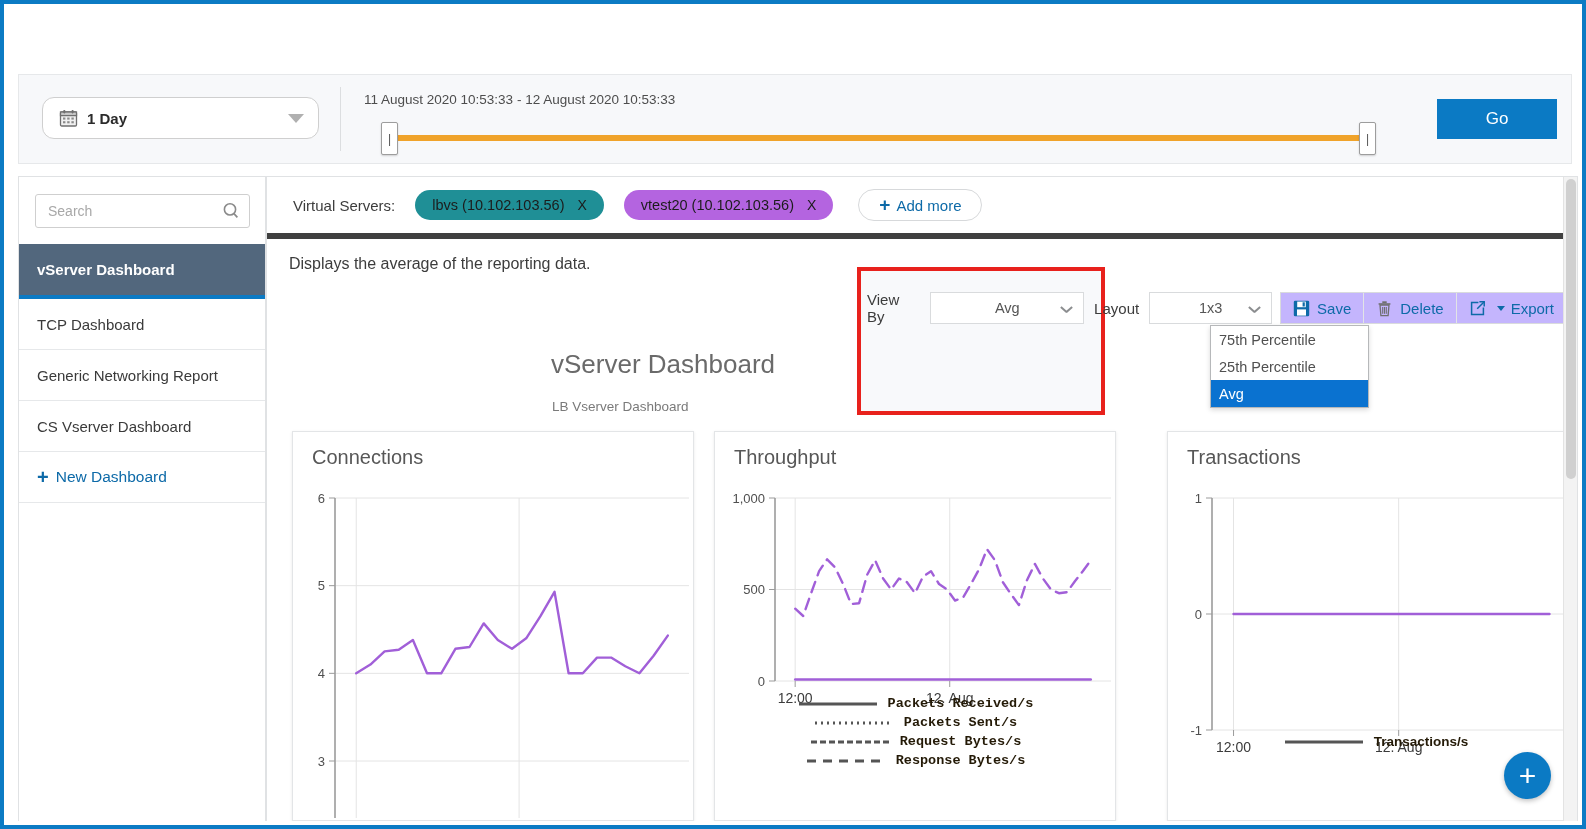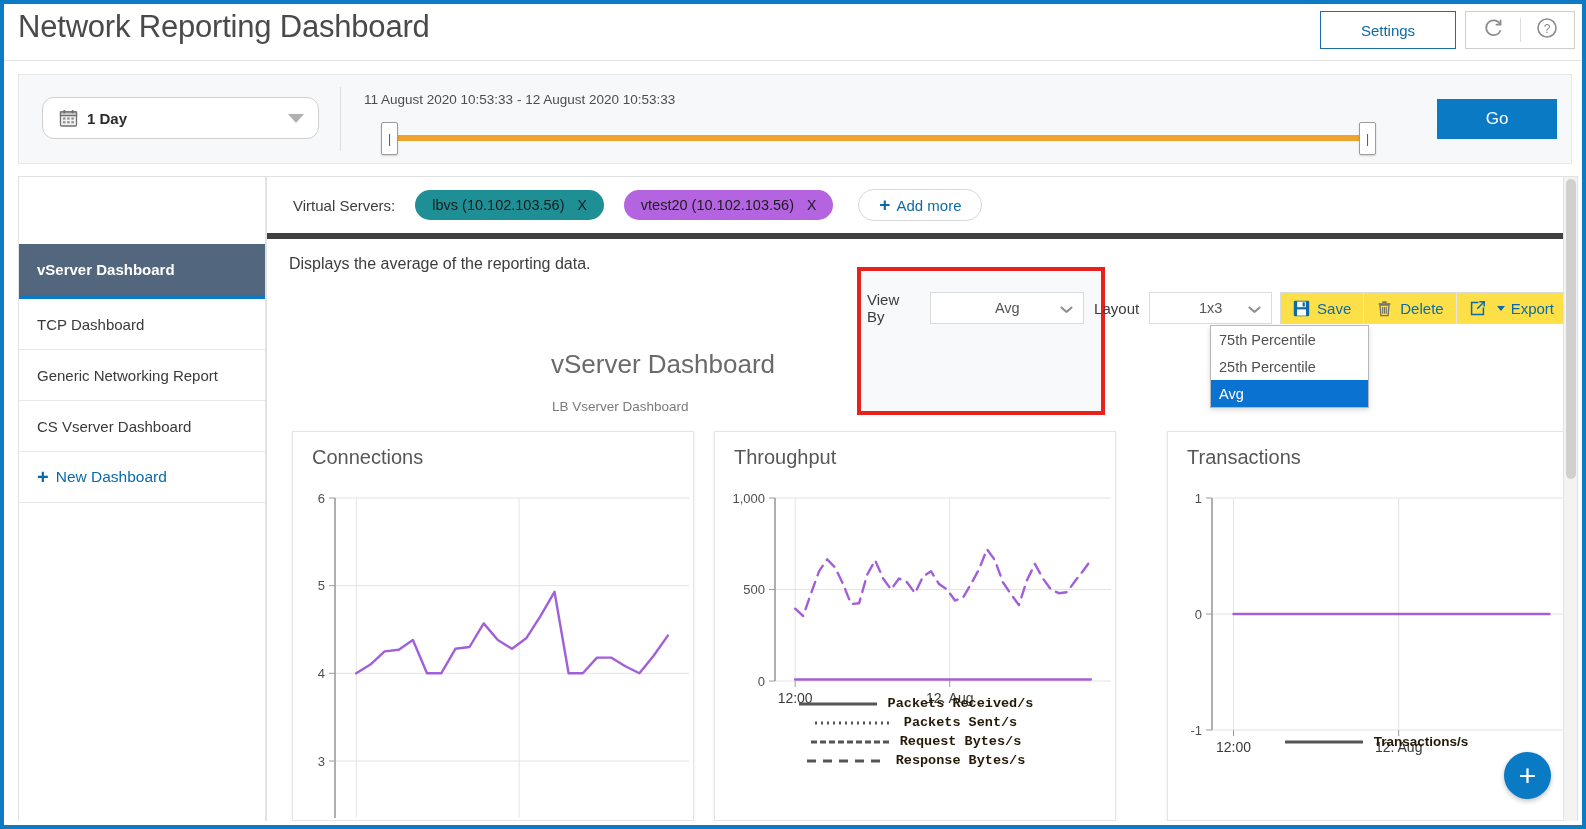--- a/index.html
+++ b/index.html
@@ -201,21 +201,21 @@
     box-shadow: 0 2px 5px rgba(0,0,0,0.15);
   }
   .dropmenu .opt {
     height: 27px; display: flex; align-items: center; padding-left: 8px;
     font-size: 14.5px; color: #505050; cursor: pointer;
   }
   .dropmenu .opt.sel { background: #0a72d0; color: #ffffff; }
 
   .toolbtns {
     display: flex; align-items: flex-start; height: 32px;
-    border: 1px solid #d9dbdd; background: #fde047; margin-left: 8px;
+    border: 1px solid #d9dbdd; background: #c4b5fd; margin-left: 8px;
   }
   .toolbtn {
     display: flex; align-items: center; height: 30px; padding: 0 12px;
     color: #0d6aa8; font-size: 15px; cursor: pointer; white-space: nowrap;
   }
   .toolbtn .tico { margin-right: 7px; line-height: 0; }
   .toolsep { width: 1px; height: 30px; background: #e2e4e6; }
   .minicaret {
     width: 0; height: 0; margin: 0 6px 0 4px;
     border-left: 4.5px solid transparent; border-right: 4.5px solid transparent;
@@ -272,47 +272,20 @@
     position: absolute; left: 2px; top: 2px; width: 10px; height: 300px;
     background: #d0d0d0; border-radius: 5px;
   }
 </style>
 </head>
 <body>
 
 <div id="frame">
 <div id="page">
 
-  <div class="titlebar">
-    <div class="page-title">Network Reporting Dashboard</div>
-
-    <div class="settings-btn">
-      <span>Settings</span>
-    </div>
-
-    <div class="icon-group">
-      <div class="ibtn">
-        <span>
-          <svg width="22" height="22" viewBox="0 0 22 22">
-            <path d="M18 7 A7.4 7.4 0 1 0 18.6 13.2" fill="none" stroke="#8d8d8d" stroke-width="1.7"></path>
-            <path d="M18.6 2.7 L18.6 7.6 L13.7 7.6" fill="none" stroke="#8d8d8d" stroke-width="1.7"></path>
-          </svg>
-        </span>
-      </div>
-      <div class="divider"></div>
-      <div class="ibtn">
-        <span>
-          <svg width="24" height="24" viewBox="0 0 24 24">
-            <circle cx="12" cy="12" r="9" fill="none" stroke="#8d8d8d" stroke-width="1.6"></circle>
-            <text x="12" y="16.6" text-anchor="middle" font-size="12" fill="#8d8d8d" font-family="Liberation Sans, sans-serif">?</text>
-          </svg>
-        </span>
-      </div>
-    </div>
-  </div>
 
   <div class="filterbar">
     <div class="daydrop">
       <span class="cal">
         <svg width="19" height="19" viewBox="0 0 19 19">
           <rect x="1.5" y="3" width="16" height="14" rx="1.2" fill="#f1f1f1" stroke="#6f6f6f" stroke-width="1.3"></rect>
           <rect x="1.5" y="3" width="16" height="3.6" fill="#c9c9c9" stroke="#6f6f6f" stroke-width="1.3"></rect>
           <rect x="4.3" y="1" width="2" height="3.4" rx="0.8" fill="#6f6f6f"></rect>
           <rect x="12.6" y="1" width="2" height="3.4" rx="0.8" fill="#6f6f6f"></rect>
           <rect x="4" y="8.5" width="2.4" height="2.1" fill="#8a8a8a"></rect>
@@ -335,20 +308,29 @@
       <div class="handle left">|</div>
       <div class="handle right">|</div>
     </div>
 
     <div class="gobtn">
       <span>Go</span>
     </div>
   </div>
 
   <div class="sidebar">
+    <div class="searchbox">
+      <input type="text" placeholder="Search" style="">
+      <span class="search-ic">
+        <svg width="20" height="20" viewBox="0 0 20 20">
+          <circle cx="9" cy="8.4" r="5.6" fill="none" stroke="#8a8a8a" stroke-width="1.6"></circle>
+          <line x1="12.9" y1="12.6" x2="16.4" y2="16.4" stroke="#8a8a8a" stroke-width="1.7"></line>
+        </svg>
+      </span>
+    </div>
 
     <div class="navlist">
       <div class="navitem active">
         <span>vServer Dashboard</span>
       </div>
       <div class="navitem">
         <span>TCP Dashboard</span>
       </div>
       <div class="navitem">
         <span>Generic Networking Report</span>

